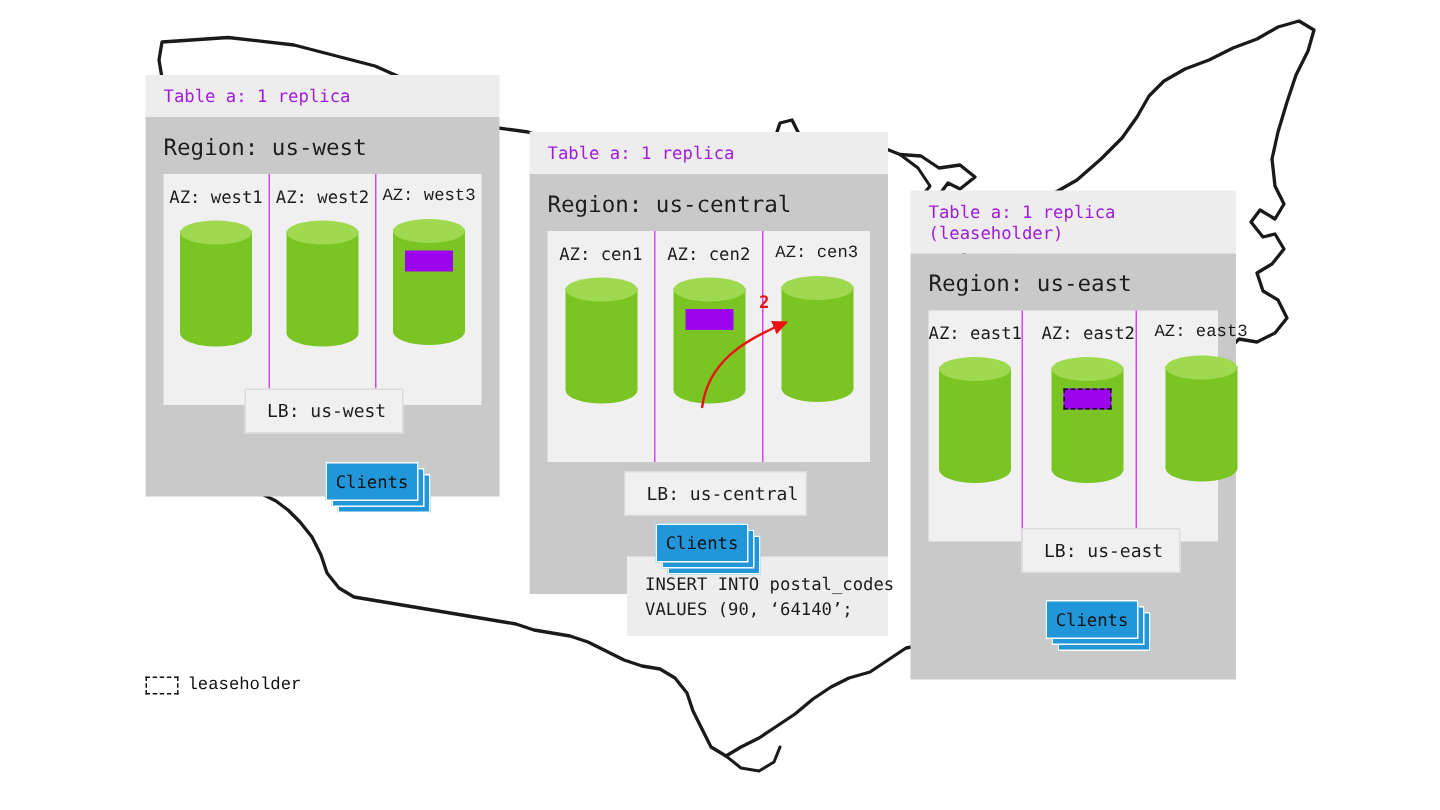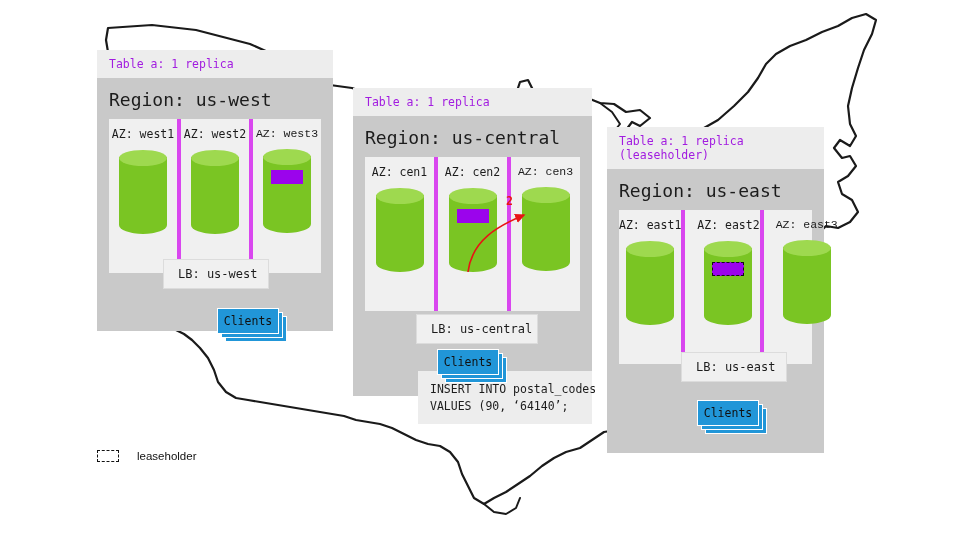--- a/index.html
+++ b/index.html
@@ -35,32 +35,32 @@
     box-sizing: border-box;
   }
   .region-box {
     background: #c9c9c9;
     box-sizing: border-box;
     padding: 0;
     position: relative;
   }
   .region-title {
     color: #1c1c1c;
-    font-size: 18px;
+    font-size: 15px;
     padding: 11px 0 9px 12px;
   }
   .az-strip {
     display: flex;
     background: #f0f0f0;
     margin: 0 12px;
   }
   .az-cell {
     flex: 1 1 0;
     box-sizing: border-box;
-    border-right: 4px solid #d946ef;
+    border-right: 1px solid #d946ef;
     padding: 8px 0 12px 0;
     text-align: center;
     position: relative;
   }
   .az-cell:last-child { border-right: none; font-family: Liberation Mono, monospace; }
   .az-label {
     font-size: 11.5px;
     color: #1c1c1c;
     margin-bottom: 9px;
     white-space: nowrap;
@@ -166,24 +166,23 @@
     gap: 6px;
   }
   .legend-swatch {
     width: 22px;
     height: 12px;
     border: 1.5px dashed #111111;
     box-sizing: border-box;
     background: #ffffff;
   }
   .legend-text {
-    font-family: Liberation Sans, sans-serif;
+    font-family: Liberation Mono, monospace;
     font-size: 11.5px;
     color: #111111;
-    margin-left: 12px;
   }
 
   
   #arrow-layer {
     position: absolute;
     left: 0; top: 0;
     width: 960px; height: 540px;
     pointer-events: none;
     z-index: 8;
   }

